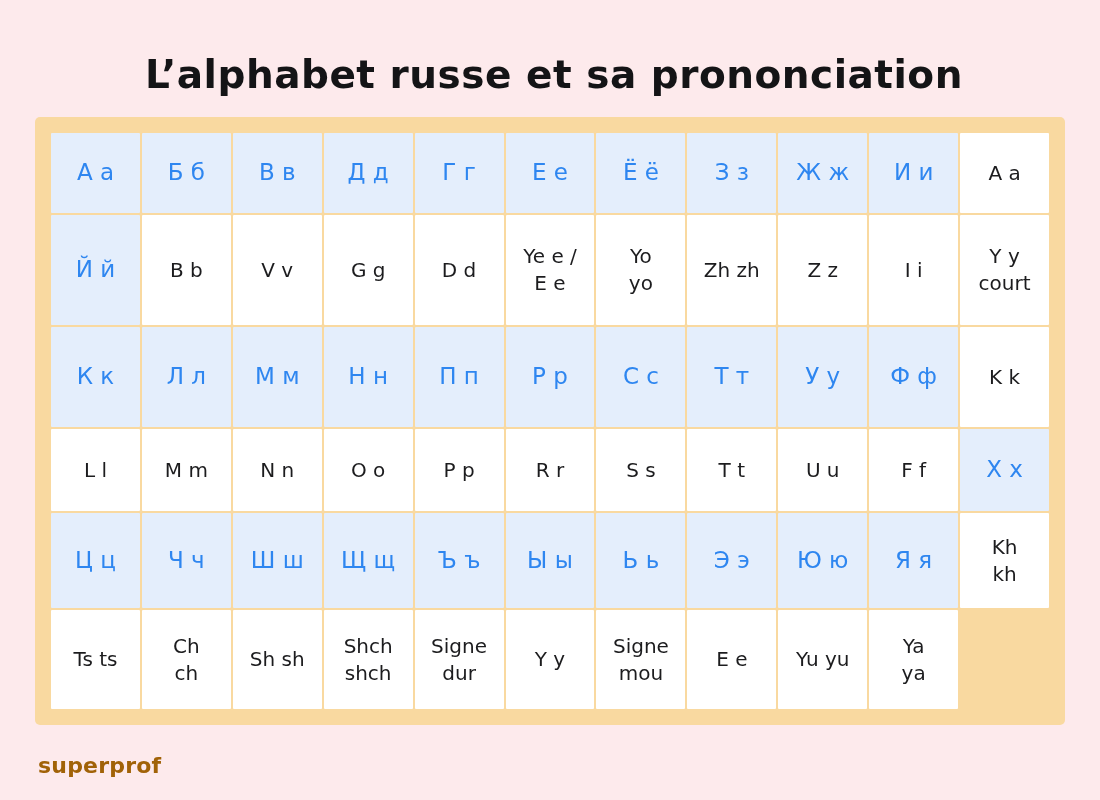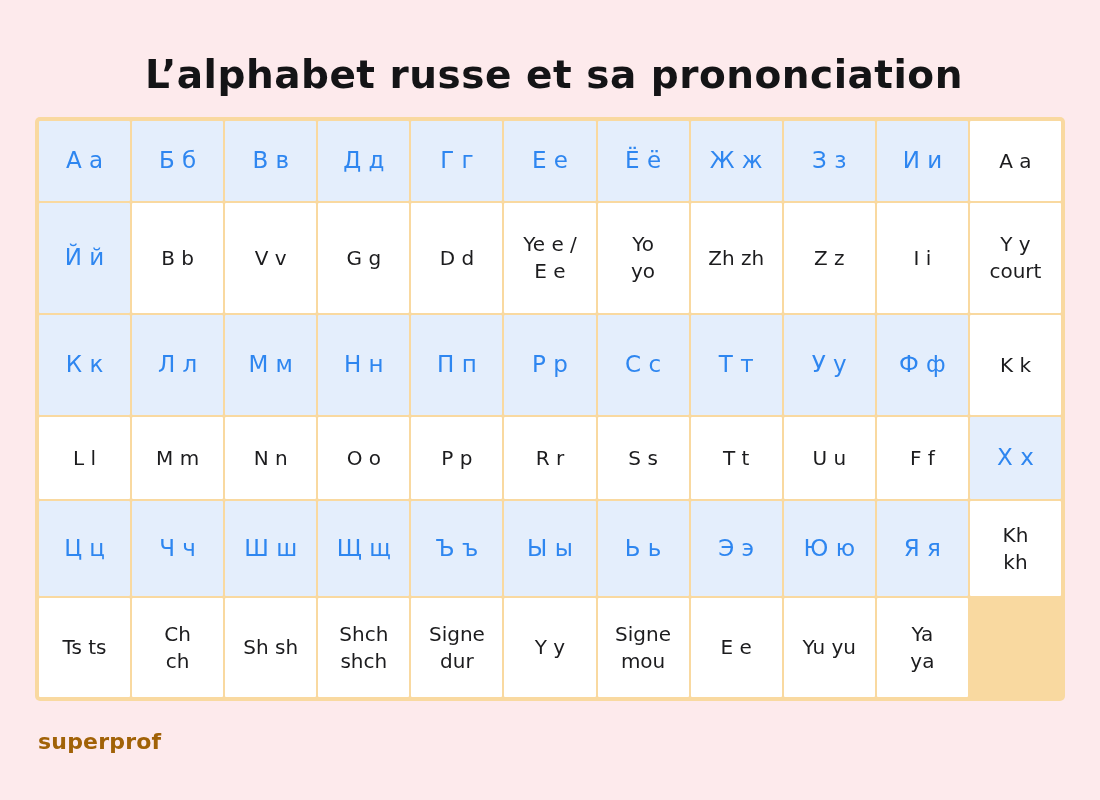--- a/index.html
+++ b/index.html
@@ -17,21 +17,21 @@
     font-weight: bold;
     letter-spacing: 0.5px;
     color: #141416;
     margin-left: 8px;
   }
   .alphabet-grid {
     margin: 20px auto 0 auto;
     width: 1030px;
     background: #f9d9a0;
     border-radius: 5px;
-    padding: 4px;
+    padding: 16px;
     display: grid;
     grid-template-columns: repeat(11, 1fr);
     grid-template-rows: 80px 110px 100px 82px 95px 99px;
     gap: 2px;
   }
   .cell {
     display: flex;
     align-items: center;
     justify-content: center;
     text-align: center;
@@ -64,22 +64,22 @@
   <h1 class="title">L’alphabet russe et sa prononciation</h1>
 
   <div class="alphabet-grid">
       <div class="cell cell-cyrillic">А а</div>
       <div class="cell cell-cyrillic">Б б</div>
       <div class="cell cell-cyrillic">В в</div>
       <div class="cell cell-cyrillic">Д д</div>
       <div class="cell cell-cyrillic">Г г</div>
       <div class="cell cell-cyrillic">Е е</div>
       <div class="cell cell-cyrillic">Ё ё</div>
+      <div class="cell cell-cyrillic">З з</div>
       <div class="cell cell-cyrillic">Ж ж</div>
-      <div class="cell cell-cyrillic">З з</div>
       <div class="cell cell-cyrillic">И и</div>
       <div class="cell cell-latin">A a</div>
       <div class="cell cell-cyrillic">Й й</div>
       <div class="cell cell-latin">B b</div>
       <div class="cell cell-latin">V v</div>
       <div class="cell cell-latin">G g</div>
       <div class="cell cell-latin">D d</div>
       <div class="cell cell-latin">Ye e /
 E e</div>
       <div class="cell cell-latin">Yo

